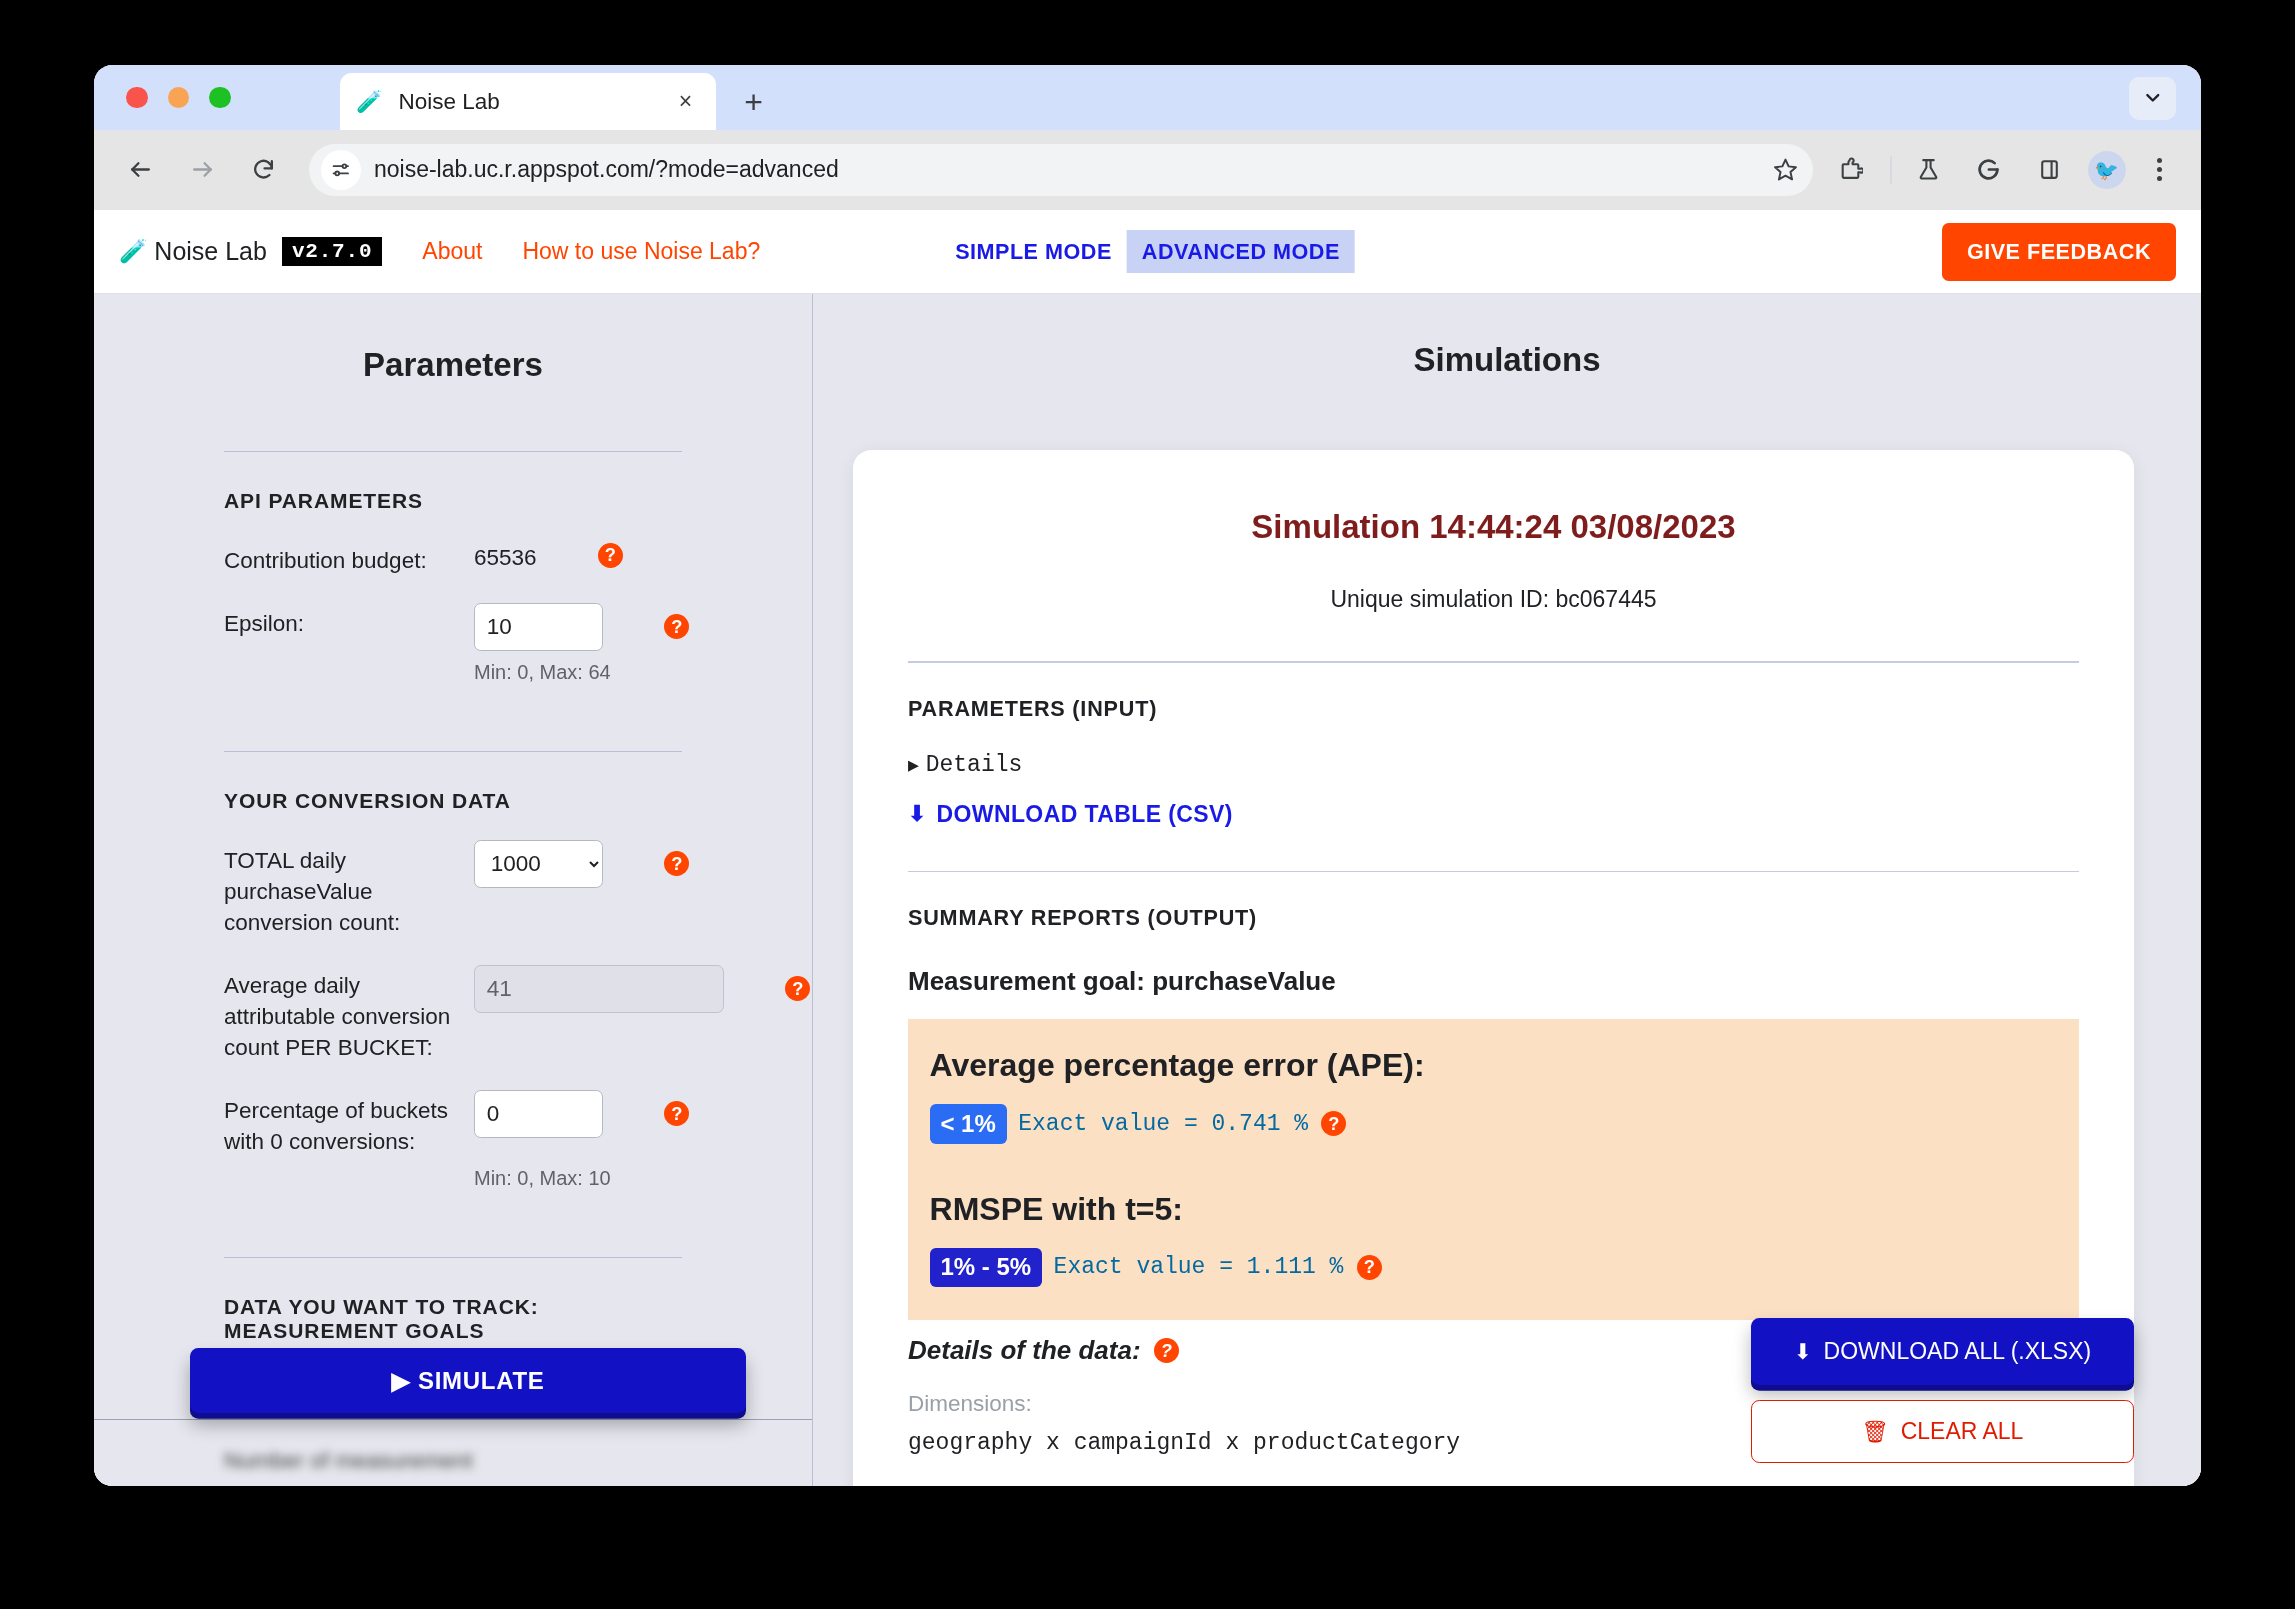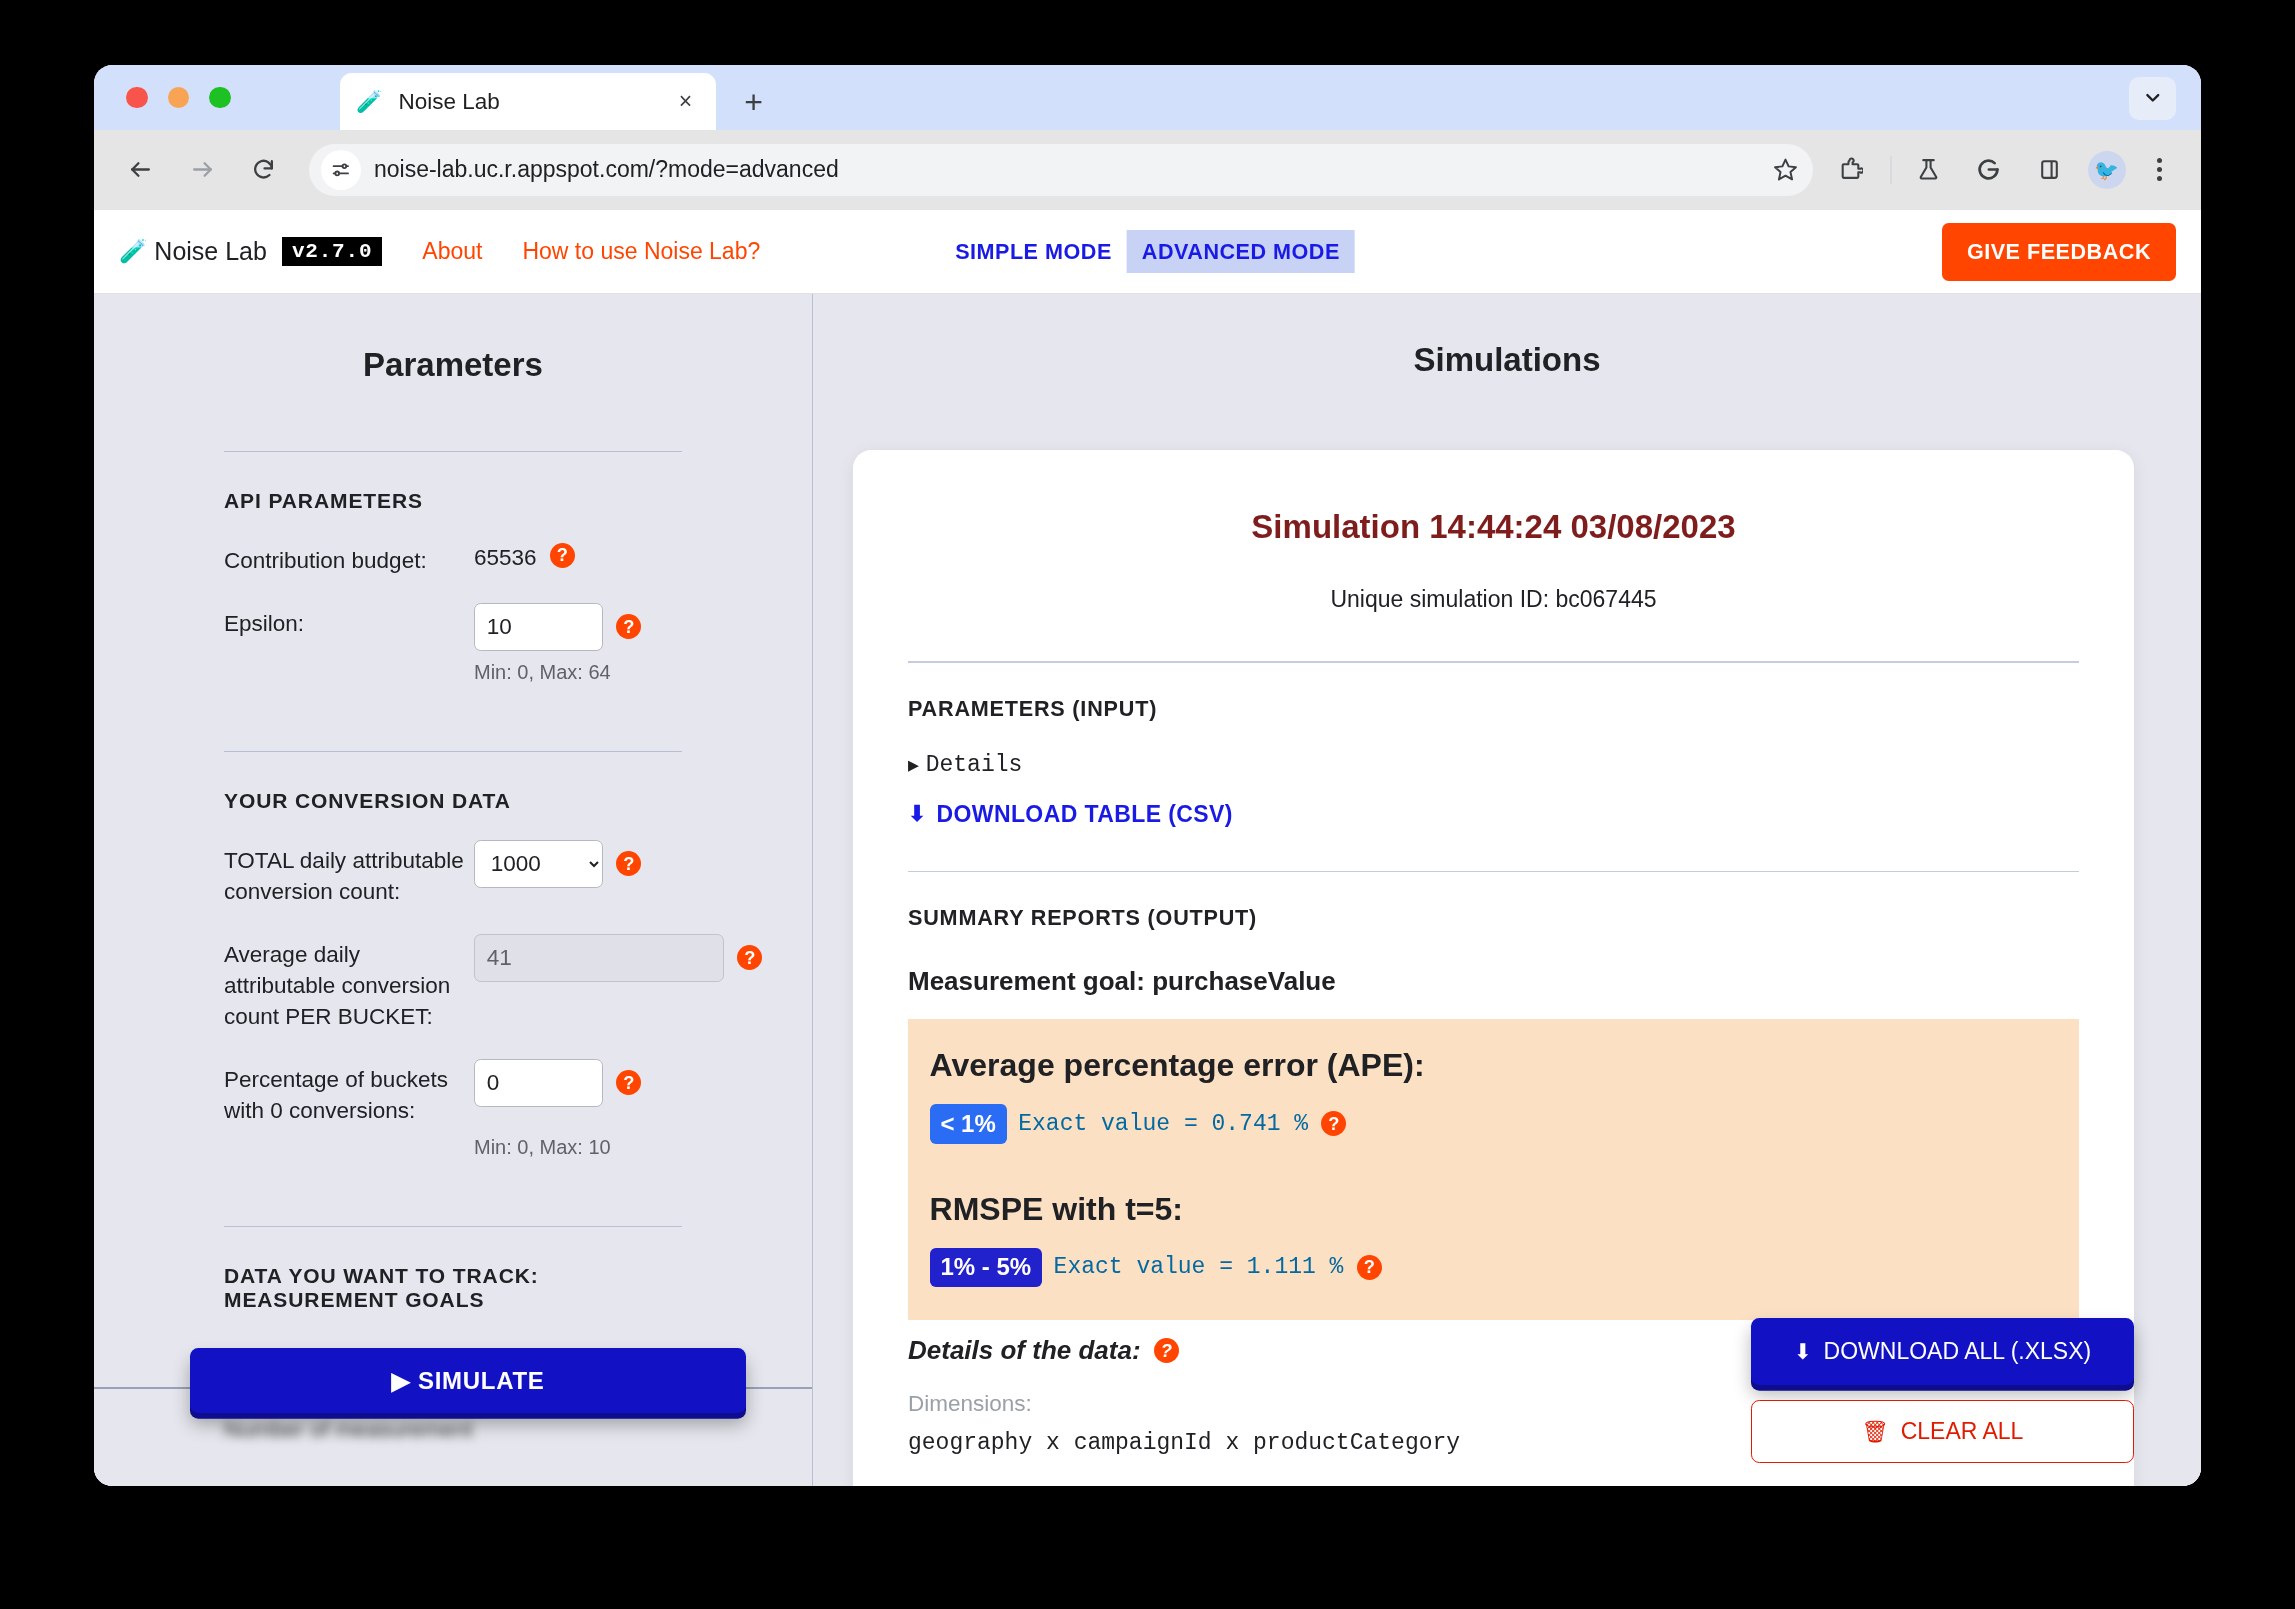--- a/index.html
+++ b/index.html
@@ -212,21 +212,21 @@
     color: #202124; margin-top: 37px;
   }
   .param-row {
     display: flex; align-items: flex-start;
     margin-top: 27px;
   }
   .param-label {
     width: 250px; font-size: 22.5px; color: #202124; line-height: 1.38;
     padding-top: 5px; flex: none;
   }
-  .param-control { display: flex; align-items: center; }
+  .param-control { display: flex; align-items: center; gap: 48px; }
   .param-static { font-size: 22.5px; color: #202124; padding-top: 5px; }
   .txt-input {
     width: 129px; height: 48px;
     border: 1.7px solid #b5b8c0; border-radius: 6.7px;
     background: #ffffff;
     font-size: 22.5px; color: #202124;
     padding: 0 11.7px;
     font-family: "Liberation Sans", sans-serif;
   }
   .txt-input.readonly {
@@ -534,21 +534,21 @@
               <span class="help-dot">?</span>
             </div>
           </div>
           <div class="minmax">Min: 0, Max: 64</div>
 
           <div class="sidebar-rule"></div>
 
           <div class="section-label">YOUR CONVERSION DATA</div>
 
           <div class="param-row">
-            <div class="param-label">TOTAL daily attributable conversion count:</div>
+            <div class="param-label">TOTAL daily purchaseValue conversion count:</div>
             <div class="param-control">
               <select class="sel-input">
                 <option>1000</option>
               </select>
               <span class="help-dot">?</span>
             </div>
           </div>
 
           <div class="param-row">
             <div class="param-label">Average daily attributable conversion count PER BUCKET:</div>

